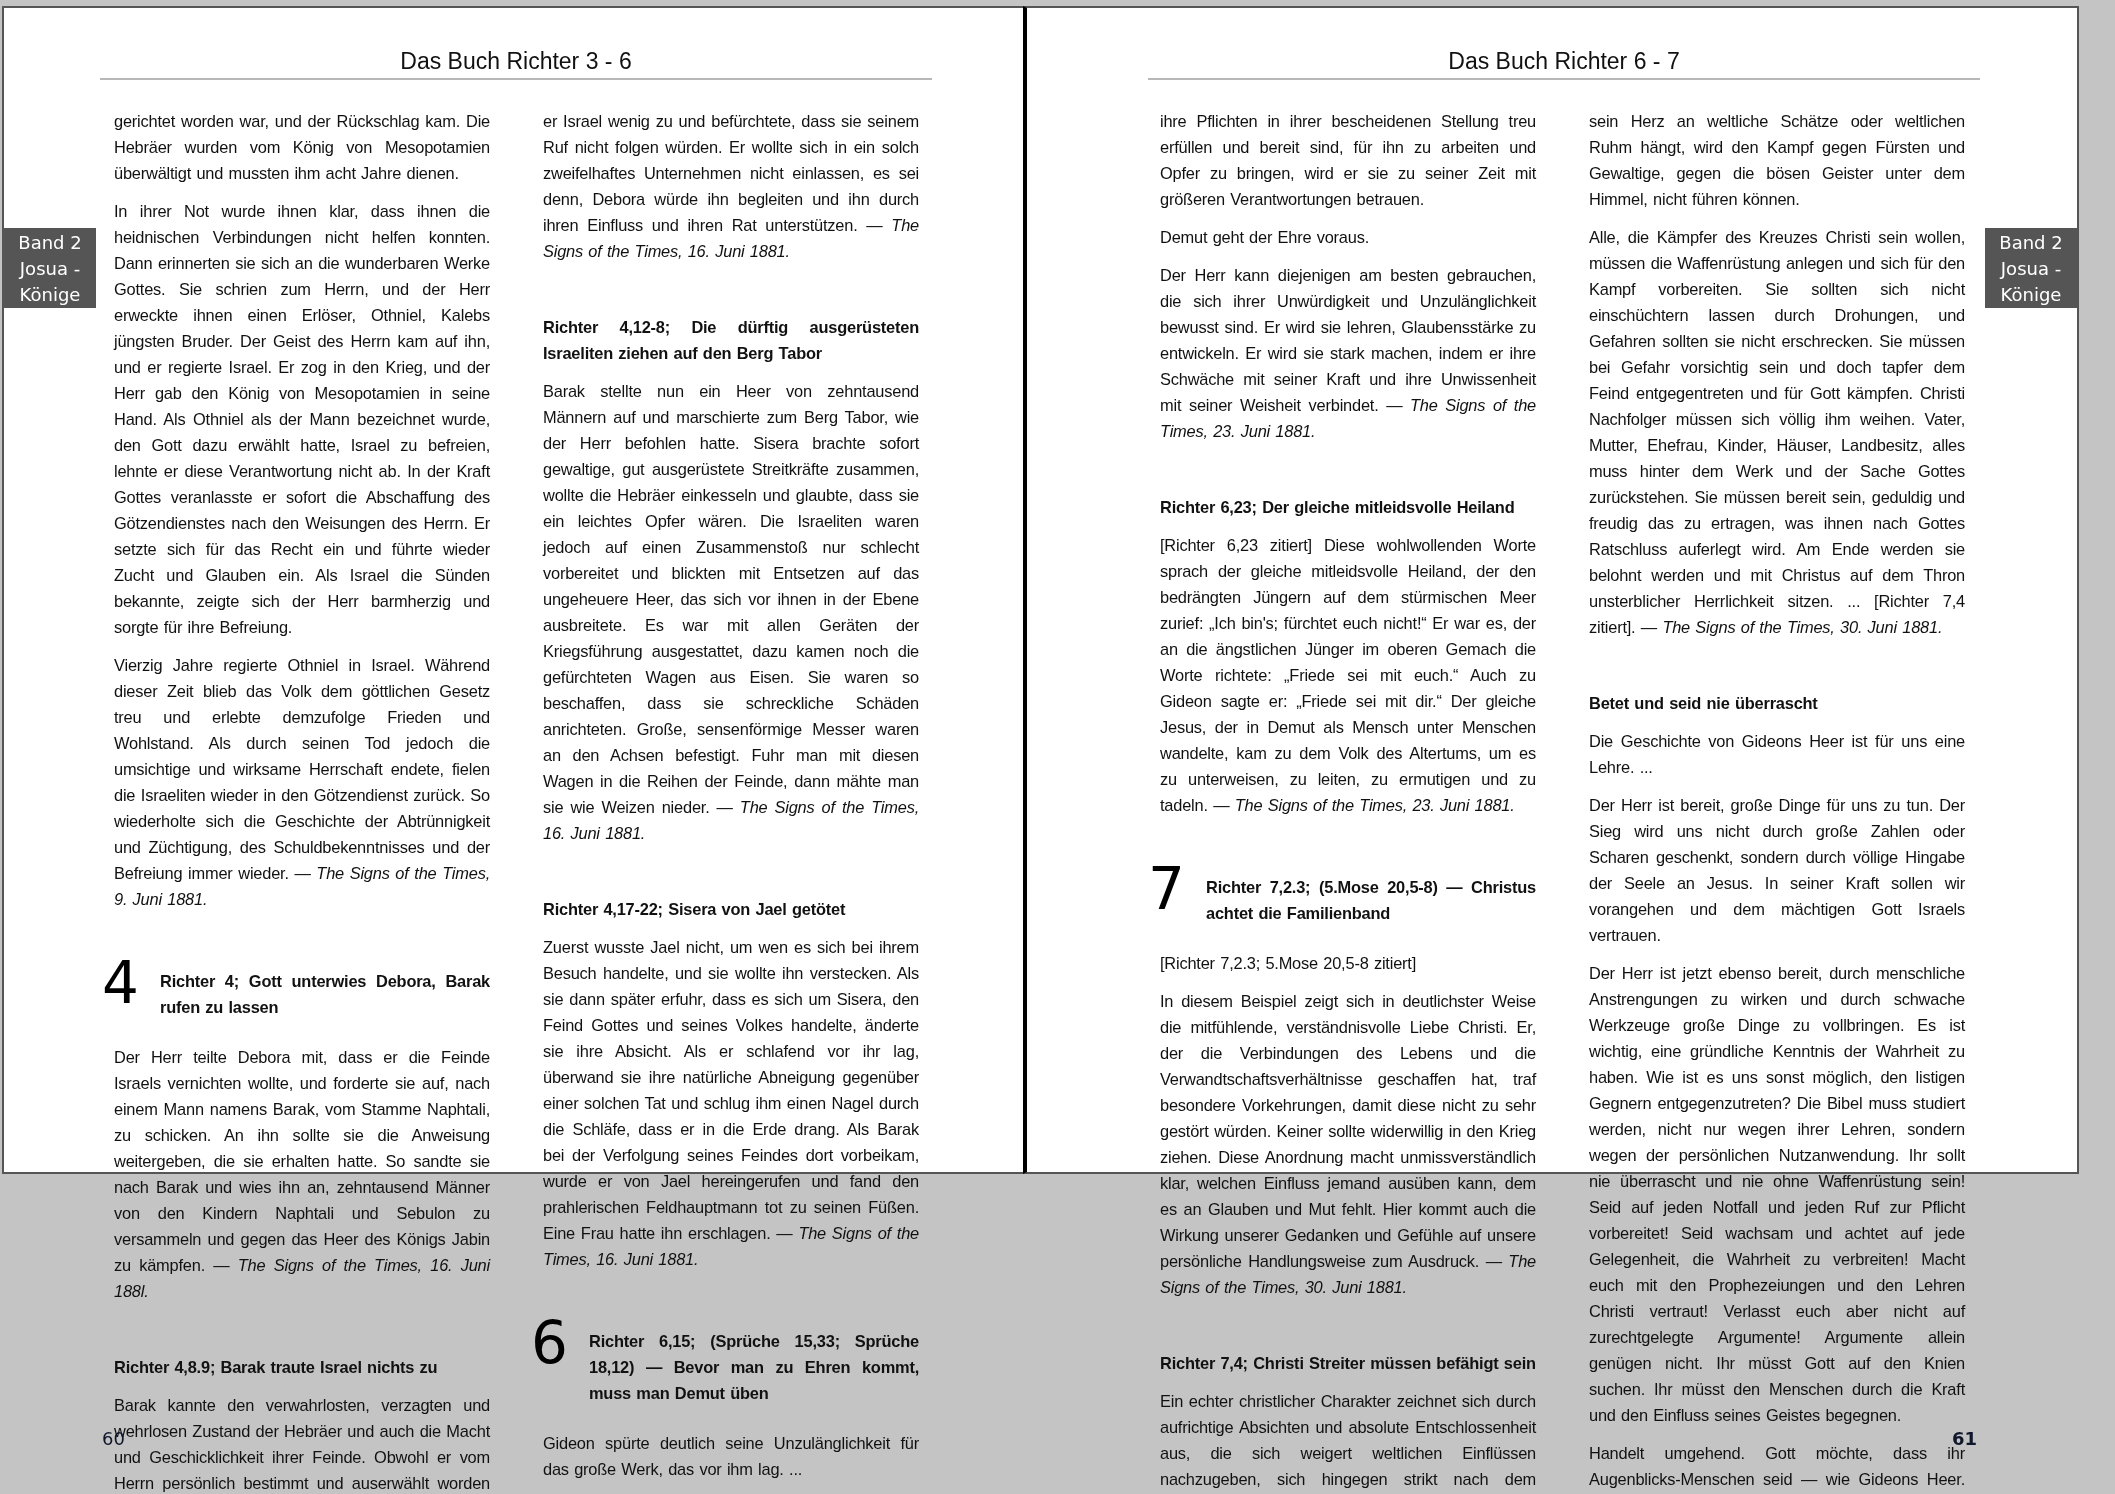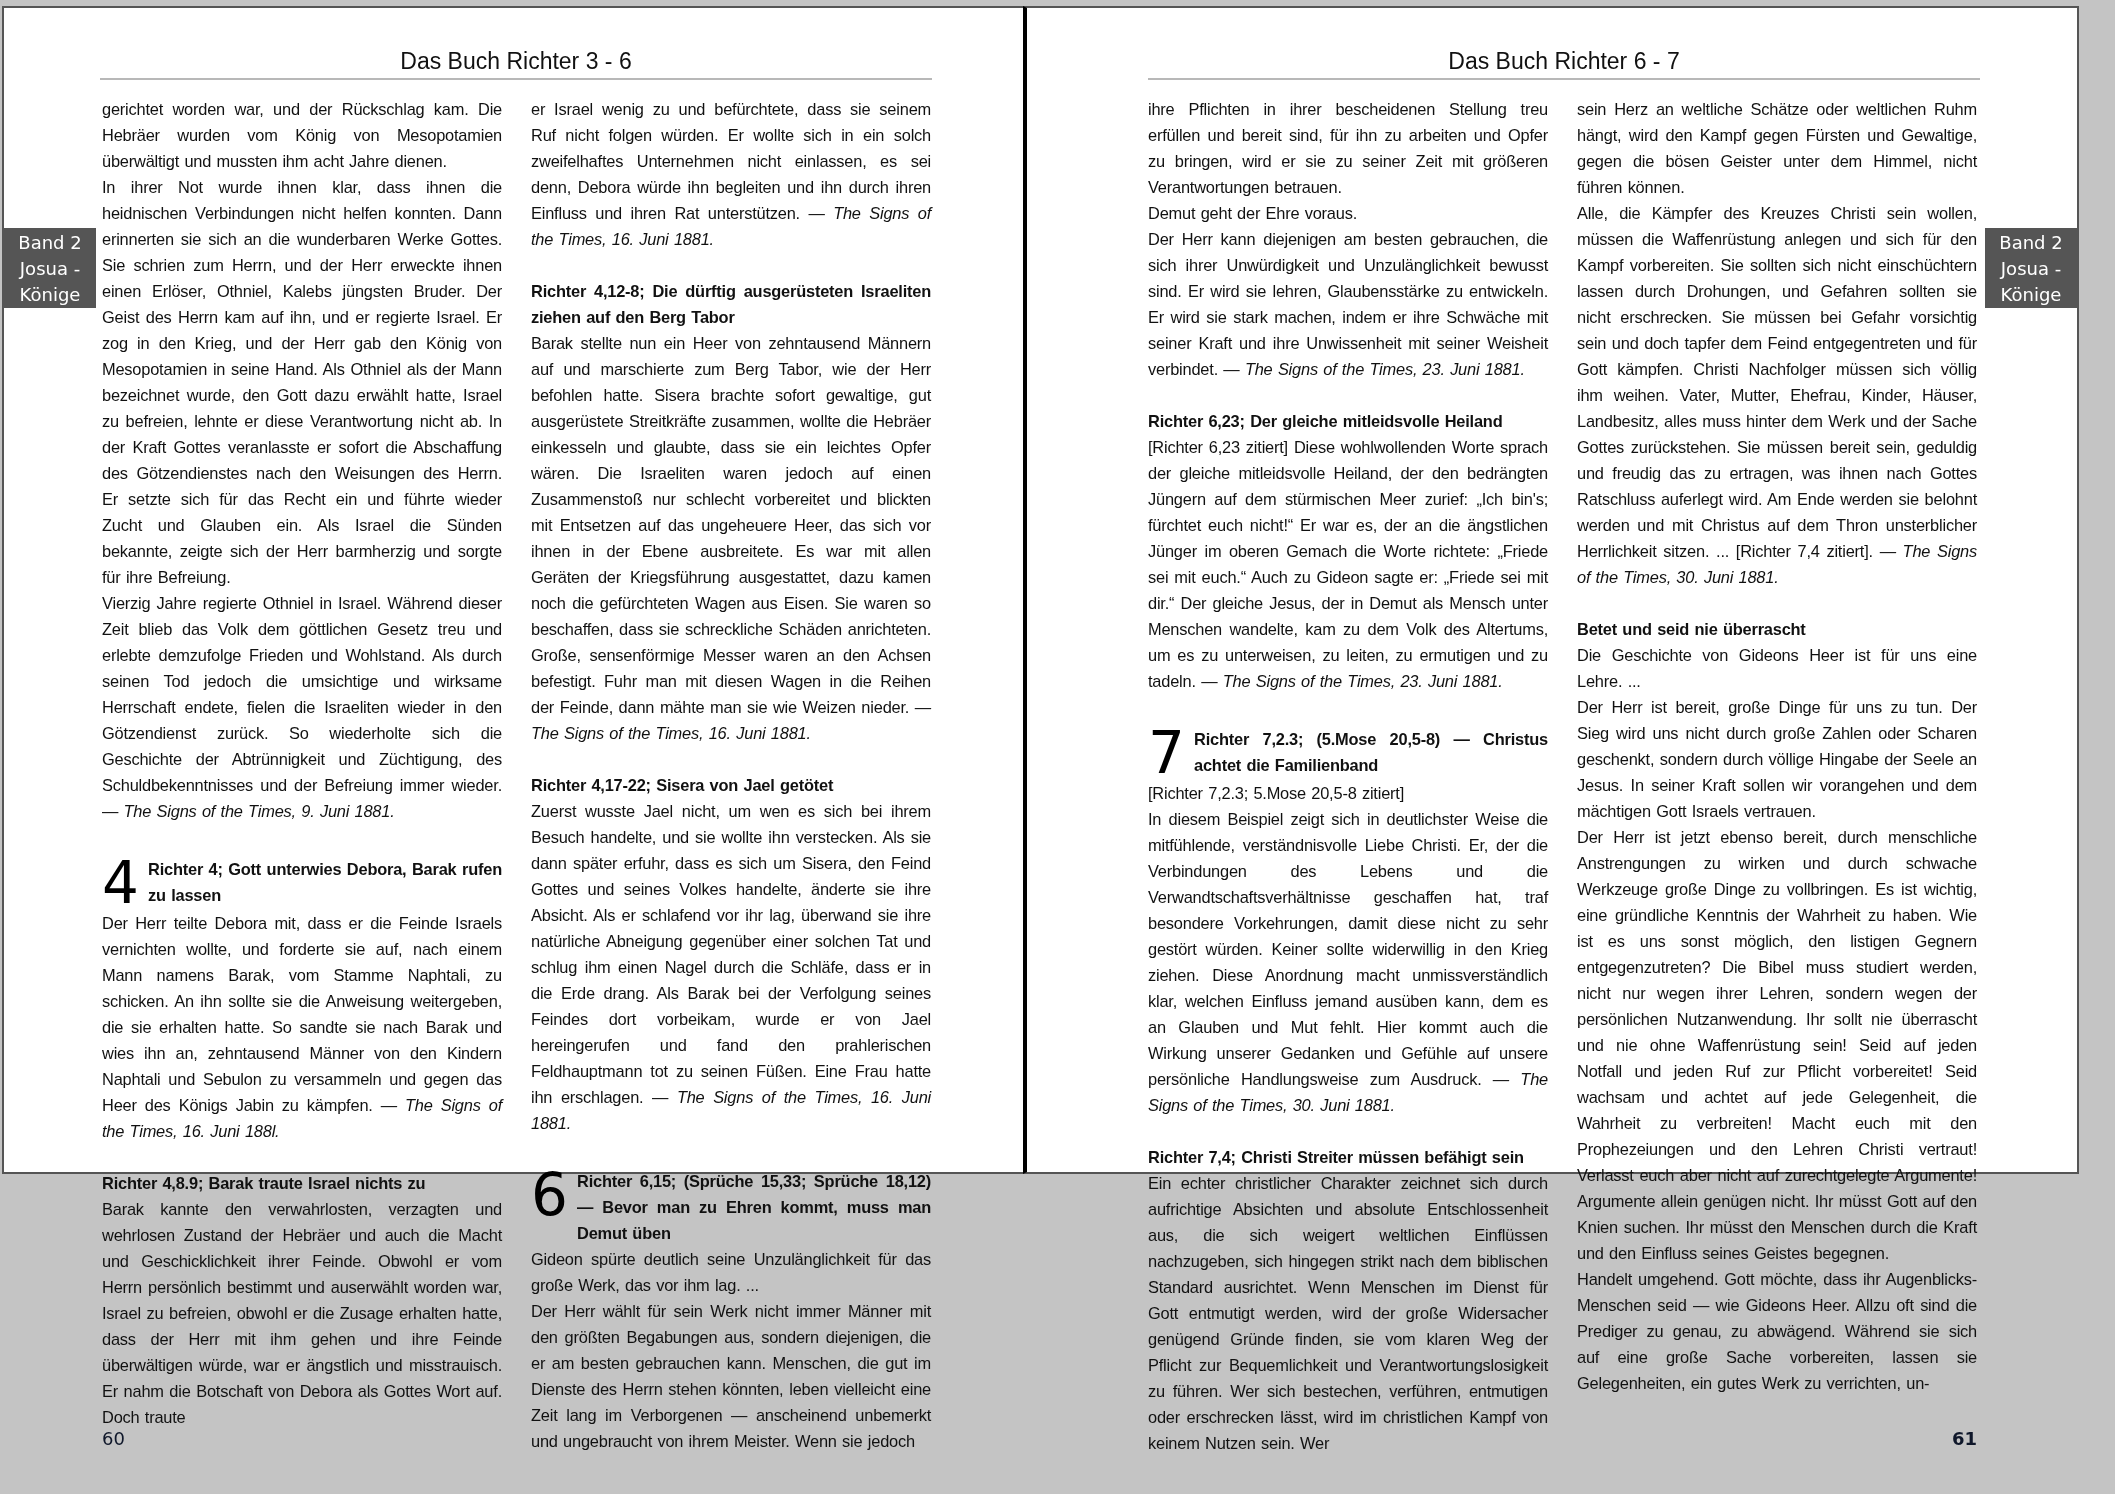--- a/index.html
+++ b/index.html
@@ -37,21 +37,21 @@
     position: absolute;
     top: 88px;
     width: 400px;
     font-size: 16.4px;
     line-height: 26px;
     color: #111;
     text-align: justify;
     letter-spacing: -0.2px;
     word-spacing: 1px;
   }
-  .col p { margin: 0; }
+  .col p { margin: 12px; }
   #page-left .col-1 { left: 98px; }
   #page-left .col-2 { left: 527px; }
   #page-right .col-1 { left: 121px; }
   #page-right .col-2 { left: 550px; }
 
   .src { font-style: italic; }
   .sec-gap { height: 26px; }
   .heading { font-weight: bold; margin: 0; }
   .num-heading { display: flex; align-items: flex-start; margin-top: 6px; }
   .big-num {

